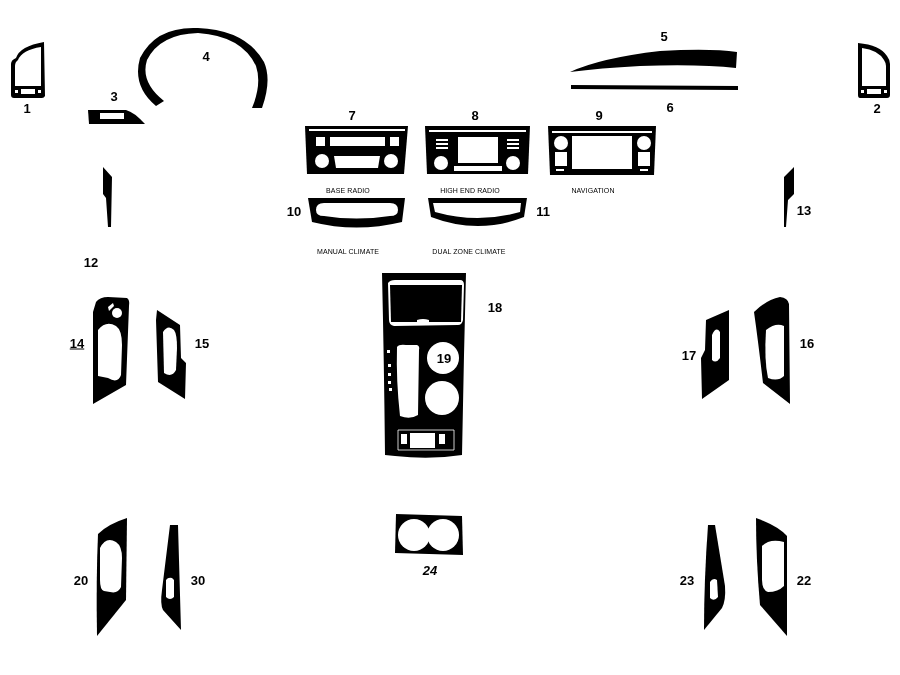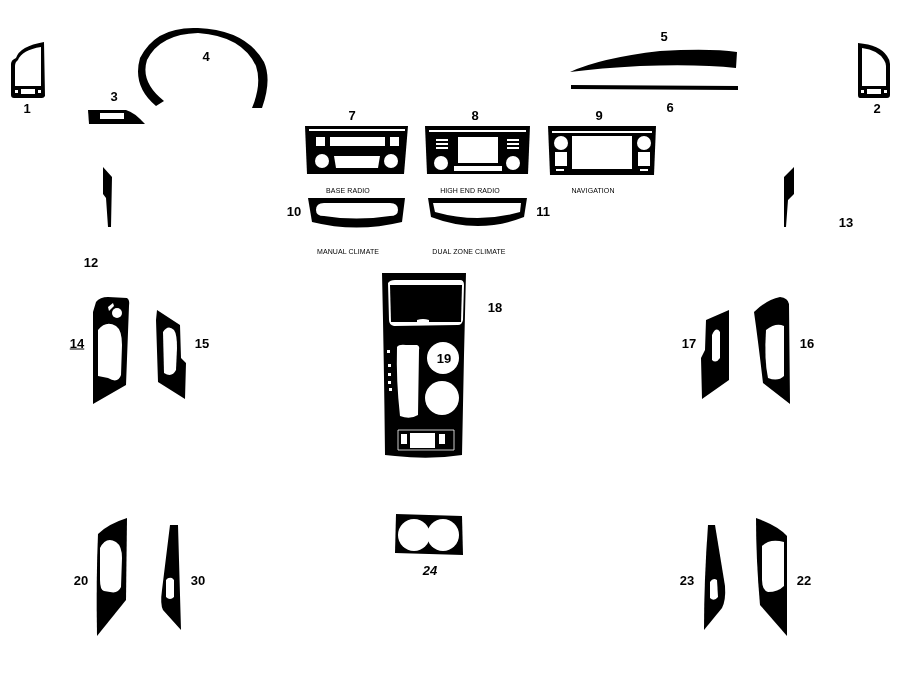--- a/index.html
+++ b/index.html
@@ -190,25 +190,25 @@
 <span class="num" style="left:114px; top:96px;">3</span>
 <span class="num" style="left:206px; top:56px;">4</span>
 <span class="num" style="left:664px; top:36px;">5</span>
 <span class="num" style="left:670px; top:107px;">6</span>
 <span class="num" style="left:352px; top:115px;">7</span>
 <span class="num" style="left:475px; top:115px;">8</span>
 <span class="num" style="left:599px; top:115px;">9</span>
 <span class="num" style="left:294px; top:211px;">10</span>
 <span class="num" style="left:543px; top:211px;">11</span>
 <span class="num" style="left:91px; top:222px;margin-top:40px;">12</span>
-<span class="num" style="left:804px; top:222px;margin-left:42px;">13</span>
+<span class="num" style="left:804px; top:210px;">13</span>
 <span class="num" style="left:77px; top:343px;text-decoration:underline;">14</span>
 <span class="num" style="left:202px; top:343px;">15</span>
 <span class="num" style="left:807px; top:343px;">16</span>
-<span class="num" style="left:689px; top:343px;">17</span>
+<span class="num" style="left:689px; top:355px;">17</span>
 <span class="num" style="left:495px; top:307px;text-align:right;">18</span>
 <span class="num" style="left:444px; top:358px;">19</span>
 <span class="num" style="left:81px; top:580px;">20</span>
 <span class="num" style="left:198px; top:580px;">30</span>
 <span class="num" style="left:804px; top:580px;">22</span>
 <span class="num" style="left:687px; top:580px;">23</span>
 <span class="num" style="left:430px; top:570px;font-style:italic;">24</span>
 
 <span class="cap" style="left:348px; top:190px;">BASE RADIO</span>
 <span class="cap" style="left:470px; top:190px;">HIGH END RADIO</span>

